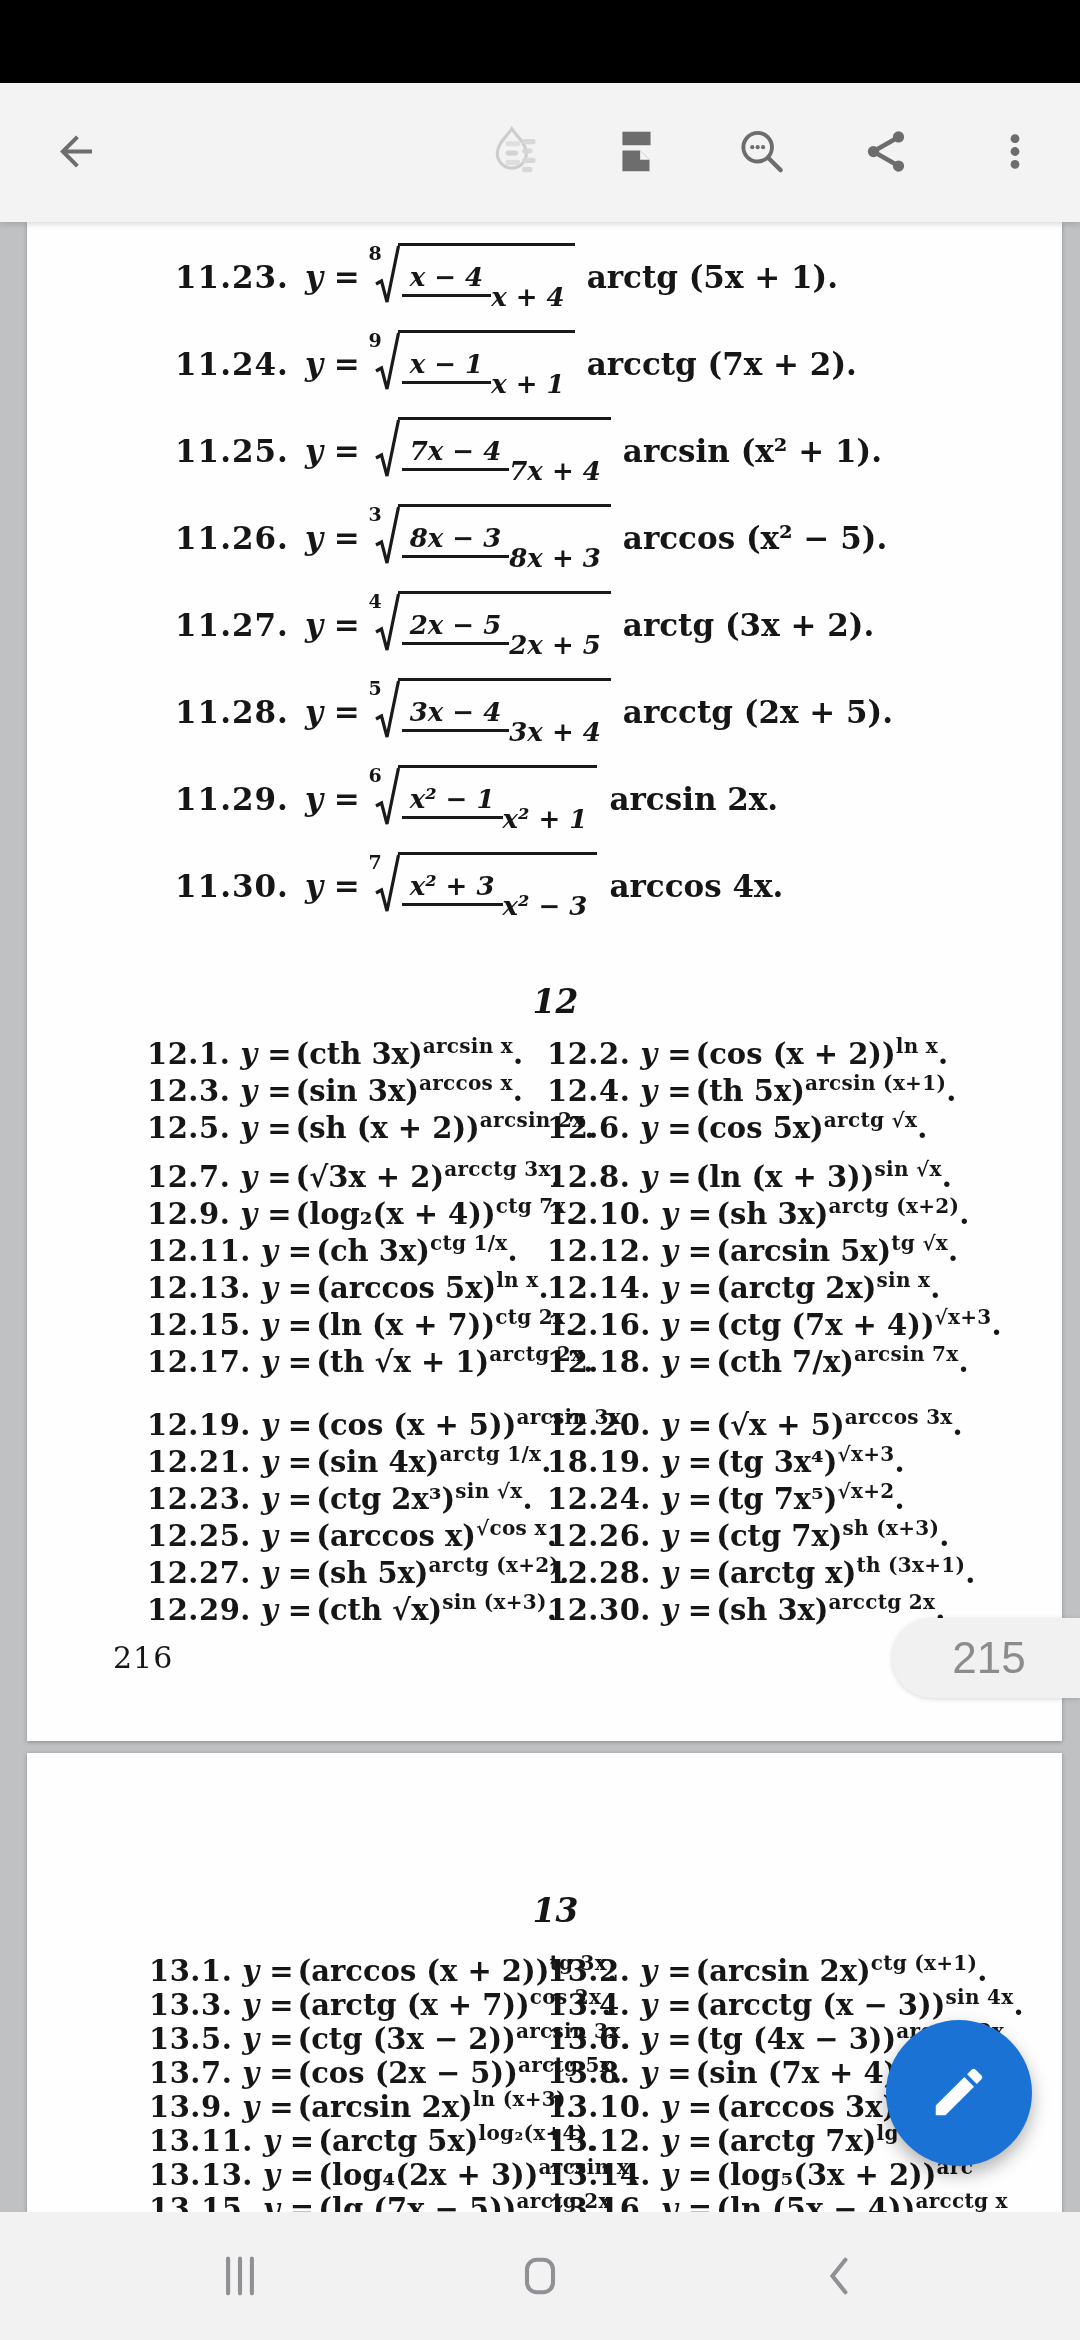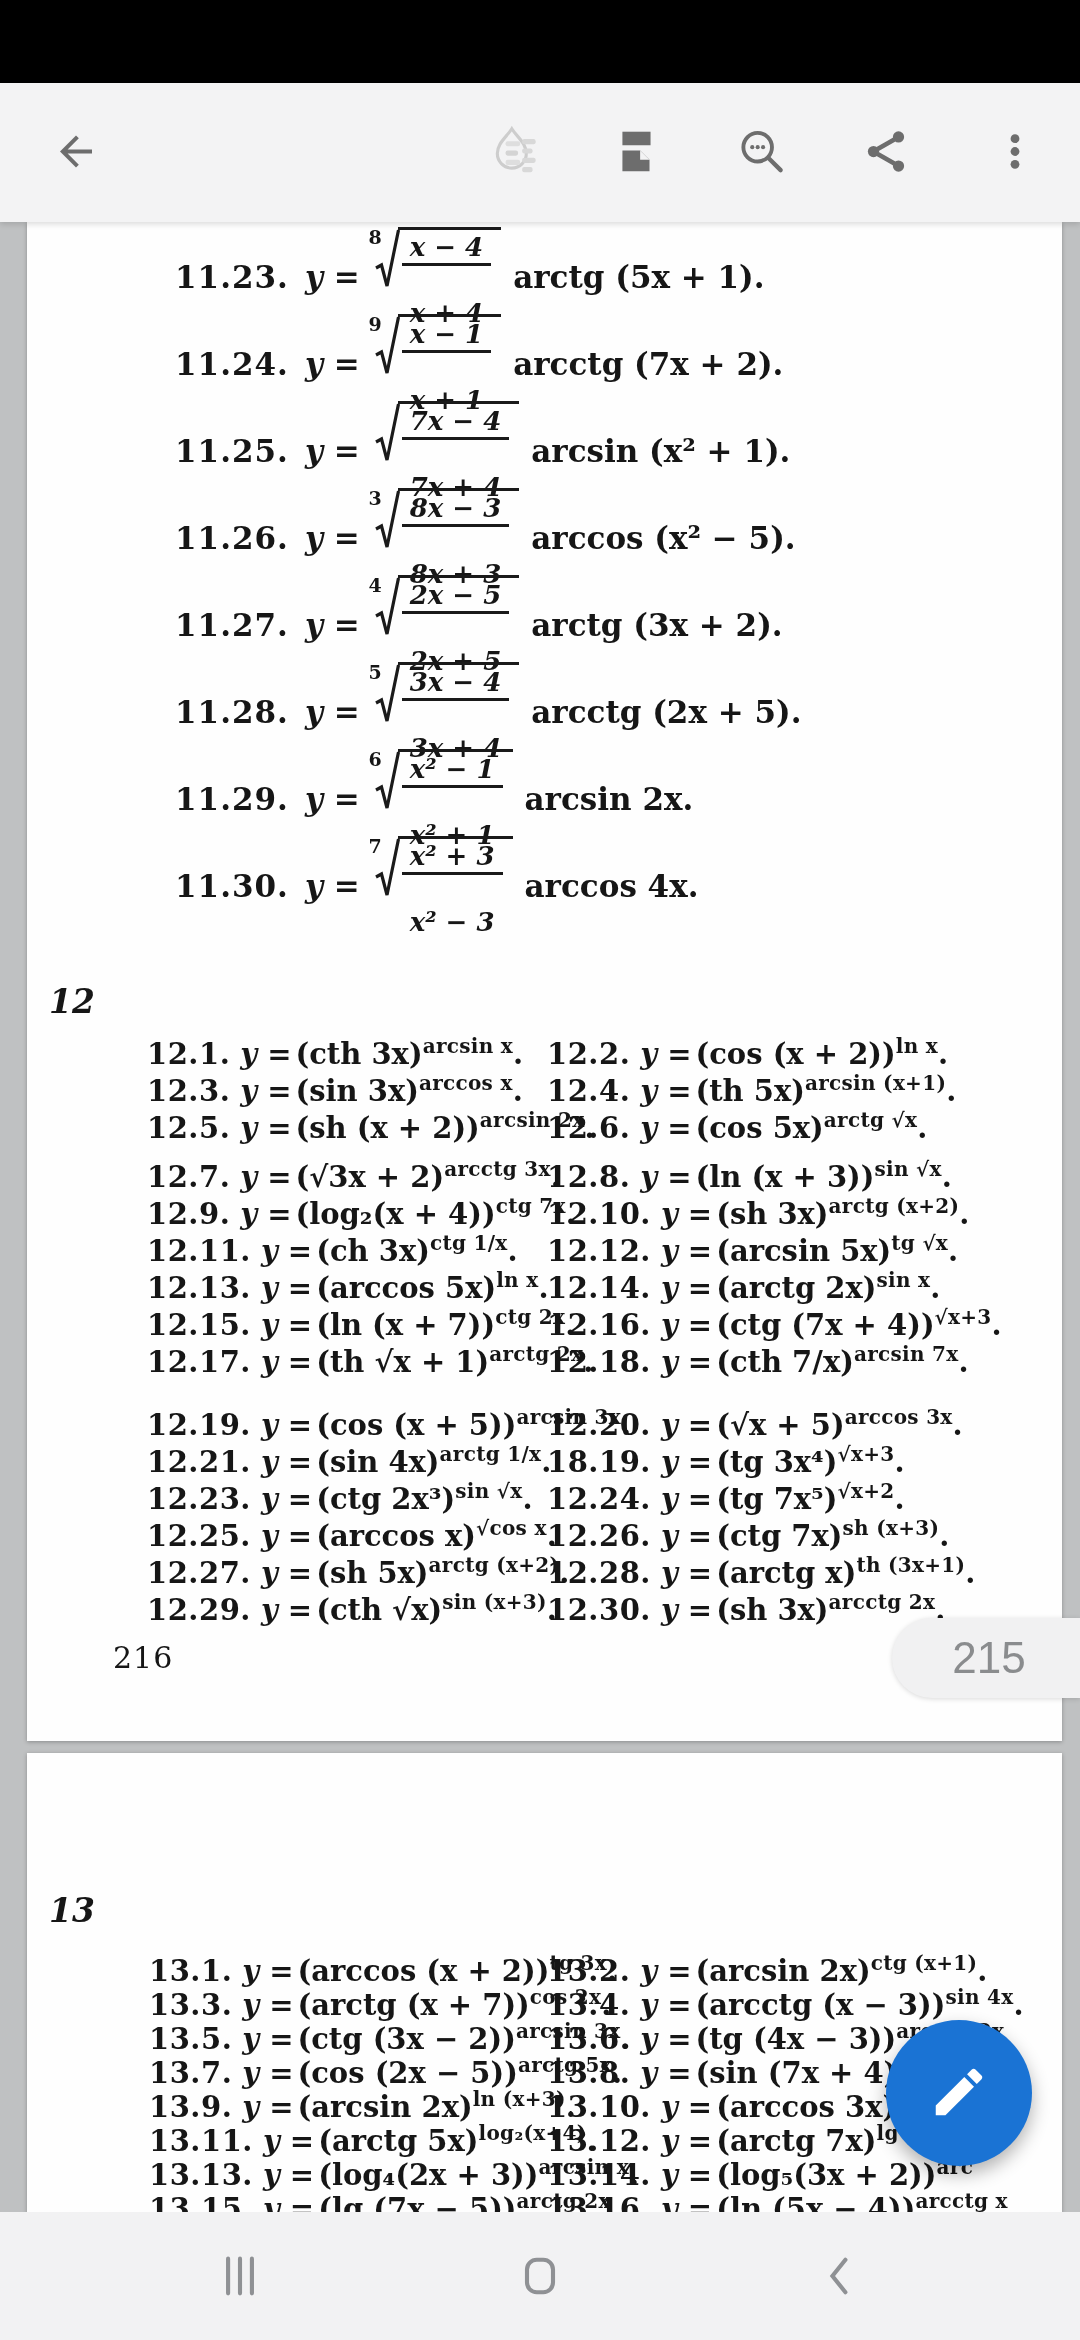--- a/index.html
+++ b/index.html
@@ -29,27 +29,27 @@
   
   .sec11{position:absolute;top:22px;left:148px;}
   .row11{display:flex;align-items:center;height:66px;margin-bottom:21px;white-space:nowrap;}
   .row11 .num{font-size:31px;font-weight:700;margin-right:16px;letter-spacing:1px;}
   .lead{font-size:31px;font-weight:600;font-style:italic;margin-right:6px;}
   .rad{display:inline-flex;align-items:flex-start;position:relative;margin-left:2px;}
   .ridx{font-size:19px;font-weight:700;width:14px;text-align:right;margin-top:-1px;margin-right:-7px;z-index:1;}
   .rsgn{display:block;margin-top:1px;}
   .rbody{border-top:3px solid #1a1a1a;margin-left:-2px;min-height:60px;display:flex;align-items:center;
          padding:4px 10px 0 4px;}
-  .frac{display:inline-flex;flex-direction:column;align-items:center;font-size:26px;font-weight:700;font-style:italic;line-height:1.05;}
+  .frac{display:inline-flex;flex-direction:row;align-items:center;font-size:26px;font-weight:700;font-style:italic;line-height:1.05;}
   .ftop{border-bottom:3px solid #1a1a1a;padding:0 8px 2px;}
   .fbot{padding-top:2px;margin-top:32px;}
   .tail{font-size:31px;font-weight:600;margin-left:12px;}
 
   
-  .sec-header{position:absolute;left:0;right:0;text-align:left;font-size:33px;font-weight:700;font-style:italic;padding-left:22px;}
+  .sec-header{position:absolute;left:0;right:0;text-align:center;font-size:33px;font-weight:700;font-style:italic;padding-left:22px;}
   .h12{top:760px;}
   .grid2{display:grid;}
   .sec12{position:absolute;top:806px;left:120px;grid-template-columns:400px auto;}
   .cell{height:37px;line-height:37px;white-space:nowrap;font-size:29px;font-weight:600;}
   .cell .num{font-weight:700;margin-right:10px;letter-spacing:.5px;}
   .cell .lead{font-size:29px;margin-right:4px;}
   .cell .sup{font-size:20px;font-weight:600;vertical-align:super;letter-spacing:.3px;}
   .sec12 > div:nth-of-type(7),.sec12 > div:nth-of-type(8){margin-top:12px;}
   .sec12 > div:nth-of-type(19),.sec12 > div:nth-of-type(20){margin-top:26px;}
 

